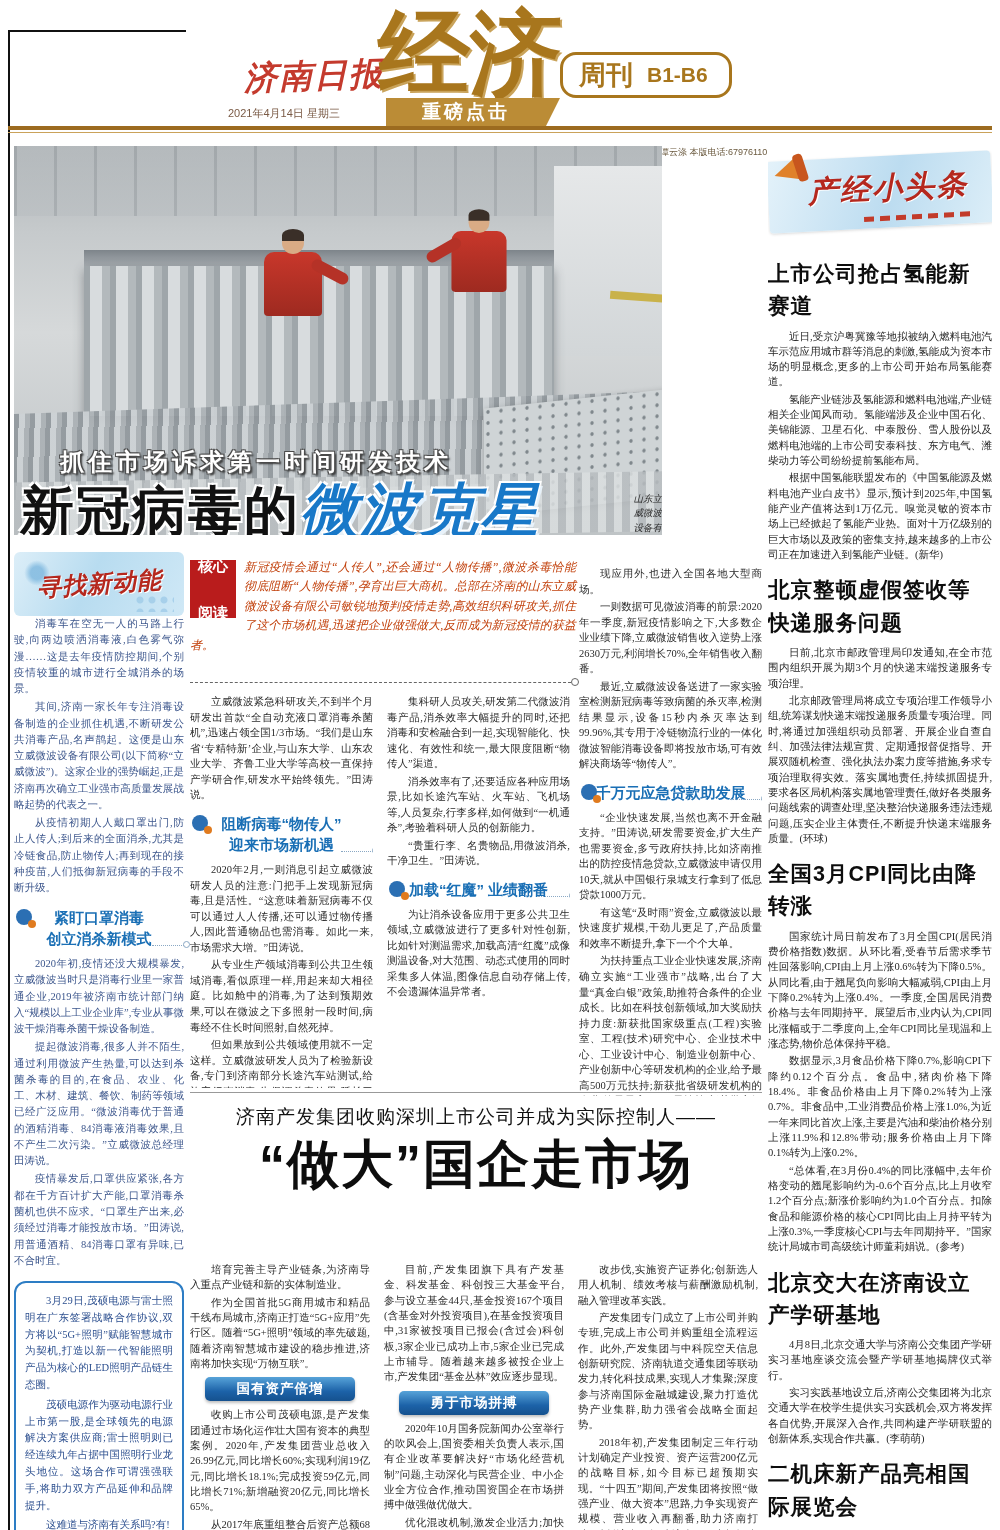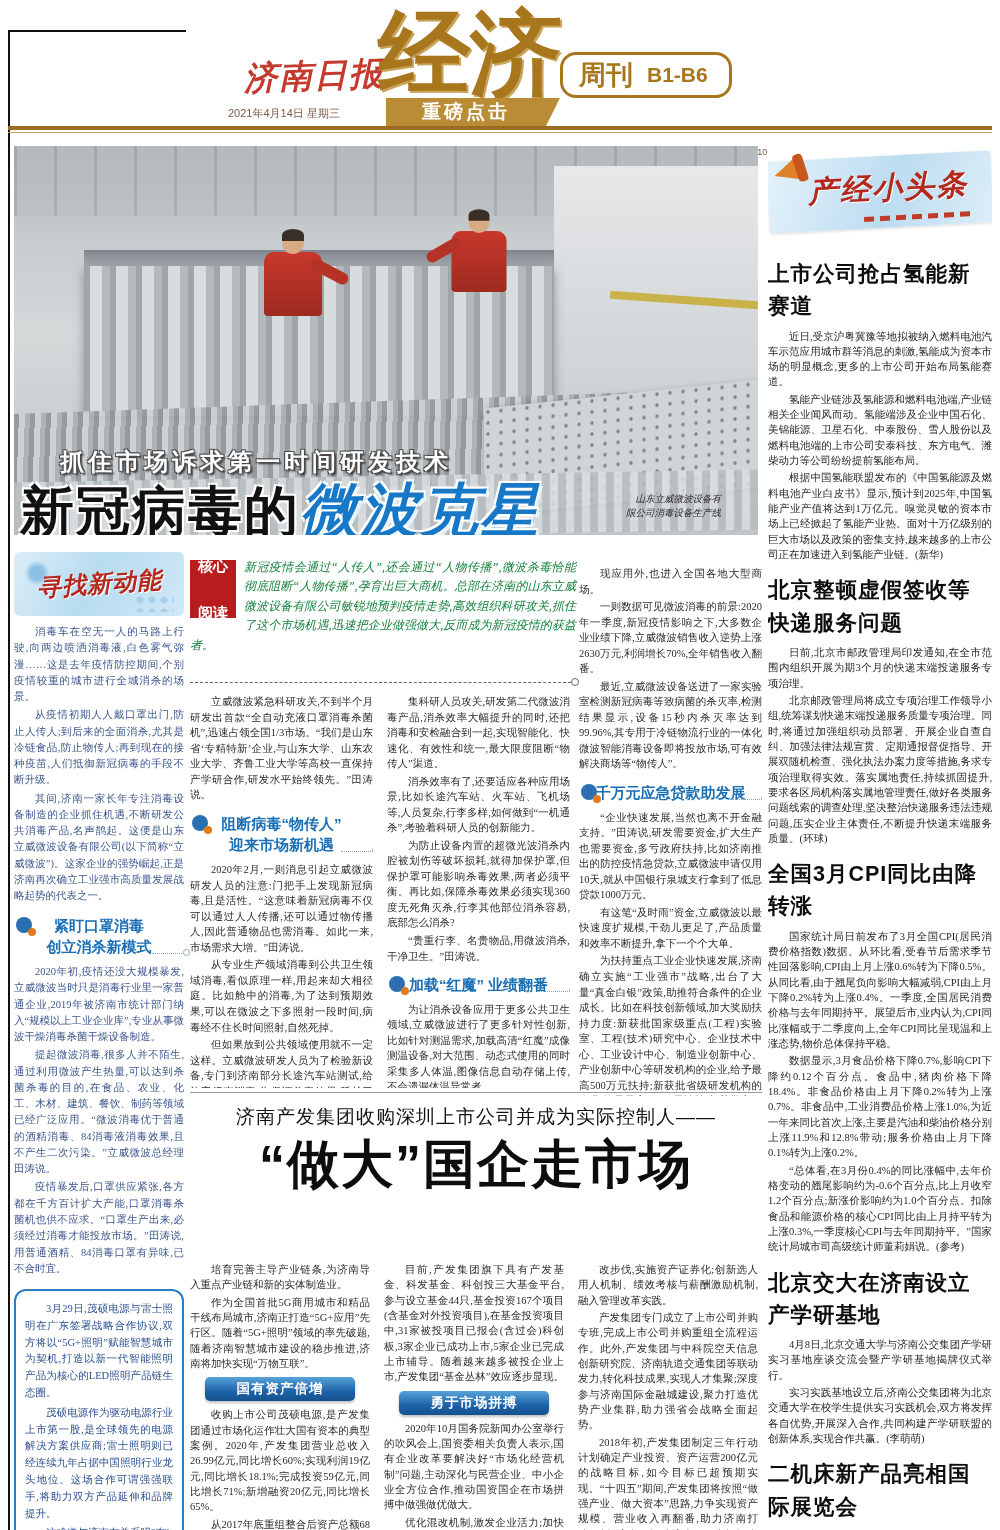--- a/index.html
+++ b/index.html
@@ -23,21 +23,21 @@
   .badge{position:absolute;left:200px;top:76px;width:160px;height:28px;background:#bb8c36;color:#fff;
          font-size:19px;font-weight:700;display:flex;align-items:center;justify-content:center;letter-spacing:3px;
          font-family:"Liberation Sans",sans-serif;}
   .badge::after{content:"";position:absolute;right:-14px;top:0;border-top:28px solid #bb8c36;border-right:14px solid transparent;}
   .credits{position:absolute;left:324px;top:88px;width:480px;font-size:9px;color:#6b5a3f;
            font-family:"Liberation Sans",sans-serif;margin-top:36px;}
   .head-rule{position:absolute;left:8px;top:126px;width:984px;height:4px;background:#9c6b1f;}
   .head-rule2{position:absolute;left:8px;top:132px;width:984px;height:1px;background:#caa25a;}
 
   
-  .photo{position:absolute;left:14px;top:146px;width:744px;height:389px;overflow:hidden;
+  .photo{position:absolute;left:14px;top:146px;width:648px;height:389px;overflow:hidden;
          background:linear-gradient(180deg,#aeb3b6 0%,#c6cacc 22%,#d6d9da 48%,#c9cdcf 75%,#bfc4c6 100%);}
   .ceiling{position:absolute;left:0;top:0;width:100%;height:70px;
            background:repeating-linear-gradient(90deg,#9aa0a4 0 3px,#b9bec1 3px 40px);opacity:.6;}
   .wall-right{position:absolute;left:540px;top:20px;width:204px;height:190px;background:linear-gradient(180deg,#e6e8e9,#d2d6d8);}
   .machine{position:absolute;left:70px;top:120px;width:470px;height:150px;
            background:repeating-linear-gradient(90deg,#9fa6aa 0 6px,#d8dcde 6px 18px,#b3b9bc 18px 26px);
            box-shadow:0 4px 10px rgba(60,65,70,.45);}
   .machine-top{position:absolute;left:70px;top:104px;width:470px;height:18px;background:linear-gradient(180deg,#7d848a,#aab0b4);}
   .tray{position:absolute;left:0px;top:255px;width:744px;height:86px;transform:skewY(-2deg);
         background:repeating-linear-gradient(92deg,#8f969b 0 5px,#cdd2d5 5px 11px,#aab0b4 11px 16px);opacity:.9;}
@@ -72,40 +72,40 @@
   .seek-banner{position:relative;width:170px;height:64px;border-radius:6px;overflow:hidden;
      background:linear-gradient(115deg,#dceef8 0%,#b8dcf0 45%,#cfe8f6 100%);display:flex;align-items:center;justify-content:center;}
   .seek-banner::before{content:"";position:absolute;left:8px;top:6px;width:30px;height:30px;border-radius:50%;
      background:radial-gradient(circle,#7db7de 30%,transparent 60%);opacity:.8;}
   .seek-banner::after{content:"";position:absolute;right:10px;bottom:4px;width:40px;height:18px;
      background:radial-gradient(circle at 6px 6px,#9fcbe8 3px,transparent 4px);background-size:12px 12px;opacity:.8;}
   .seek-text{font-size:24px;font-weight:900;color:#b5281e;transform:rotate(-4deg);letter-spacing:1px;
      font-family:"Liberation Serif",serif;font-style:italic;text-shadow:1px 1px 0 #fff;}
   .kai{font-family:"Liberation Serif",serif;color:#3c568c;}
   .left-intro p,.left-body p,.left-tail p{margin:0 0 2px;font-size:10.5px;line-height:1.55;text-indent:2em;text-align:justify;}
-  .left-intro{margin-top:8px;}
+  .left-intro{}
   .left-body p{color:#3c568c;}
   .sec-head{position:relative;margin:10px 0 6px;text-align:center;font-family:"Liberation Sans",sans-serif;}
   .sec-head .l1,.sec-head .l2{display:block;font-size:15px;font-weight:900;color:#1a6fb5;line-height:1.45;}
   .sec-dot{position:absolute;left:2px;top:2px;width:16px;height:16px;border-radius:50%;background:#2b6fb3;}
   .sec-dot::after{content:"";position:absolute;right:-4px;bottom:-3px;width:8px;height:8px;border-radius:50%;background:#e07b1f;}
   .sec-line{position:absolute;right:-2px;bottom:4px;width:34px;border-bottom:1px dotted #8aa8c4;}
   .sec-line::after{content:"";position:absolute;right:-4px;bottom:-3px;width:5px;height:5px;border:1px solid #8aa8c4;border-radius:50%;background:#fff;}
   .bubble{position:relative;margin-top:12px;border:2px solid #2d7dc4;border-radius:12px;padding:10px 9px 12px;box-sizing:border-box;}
   .bubble p{margin:0 0 3px;font-size:10.5px;line-height:1.6;color:#2c4f8f;text-indent:2em;text-align:justify;}
   .bubble::after{content:"";position:absolute;left:26px;bottom:-14px;width:0;height:0;
      border-left:6px solid transparent;border-right:14px solid transparent;border-top:14px solid #2d7dc4;}
 
   
   .core-box{position:absolute;left:190px;top:558px;width:386px;height:124px;border-bottom:1px dashed #666;}
   .core-box::after{content:"";position:absolute;right:-3px;bottom:-4px;width:6px;height:6px;border:1px solid #666;border-radius:50%;background:#fff;}
   .core-label{float:left;width:46px;height:58px;background:#b91c1c;color:#fff;margin:2px 8px 2px 0;
      display:flex;flex-direction:column;align-items:center;justify-content:center;font-weight:900;font-size:15px;
      line-height:1.3;font-family:Liberation Sans, sans-serif;gap:28px;}
-  .core-text{font-size:12px;line-height:1.62;color:#15803d;font-style:italic;text-align:justify;}
+  .core-text{font-size:12px;line-height:1.62;color:#c2410c;font-style:italic;text-align:justify;}
   .mid-col{position:absolute;width:183px;overflow:hidden;}
   .mid-col p{margin:0 0 2px;font-size:10.5px;line-height:1.48;text-indent:2em;text-align:justify;color:#2b2b2b;}
   .mc1{left:190px;top:694px;height:394px;}
   .mc2{left:387px;top:694px;height:394px;}
   .mc3{left:579px;top:558px;height:530px;margin-top:8px;}
 
   
   .bottom-sep{position:absolute;left:190px;top:1092px;width:572px;height:1px;background:#999;}
   .bottom-kicker{position:absolute;left:190px;top:1104px;width:572px;text-align:center;font-size:19px;font-weight:400;
      color:#111;font-family:"Liberation Sans",sans-serif;letter-spacing:1px;}
@@ -187,22 +187,22 @@
       <div>限公司消毒设备生产线</div>
     </div>
   </div>
 
   <div class="leftcol">
     <div class="seek-banner">
       <span class="seek-text">寻找新动能</span>
     </div>
     <div class="left-intro kai">
         <p>消毒车在空无一人的马路上行驶,向两边喷洒消毒液,白色雾气弥漫……这是去年疫情防控期间,个别疫情较重的城市进行全城消杀的场景。</p>
+        <p>其间,济南一家长年专注消毒设备制造的企业抓住机遇,不断研发公共消毒产品,名声鹊起。这便是山东立威微波设备有限公司(以下简称“立威微波”)。这家企业的强势崛起,正是济南再次确立工业强市高质量发展战略起势的代表之一。</p>
         <p>从疫情初期人人戴口罩出门,防止人传人;到后来的全面消杀,尤其是冷链食品,防止物传人;再到现在的接种疫苗,人们抵御新冠病毒的手段不断升级。</p>
-        <p>其间,济南一家长年专注消毒设备制造的企业抓住机遇,不断研发公共消毒产品,名声鹊起。这便是山东立威微波设备有限公司(以下简称“立威微波”)。这家企业的强势崛起,正是济南再次确立工业强市高质量发展战略起势的代表之一。</p>
       </div>
     <div class="sec-head">
       <span class="sec-dot"></span>
       <span class="l1">紧盯口罩消毒</span>
       <span class="l2">创立消杀新模式</span>
       <span class="sec-line"></span>
     </div>
     <div class="left-body">
         <p>2020年初,疫情还没大规模暴发,立威微波当时只是消毒行业里一家普通企业,2019年被济南市统计部门纳入“规模以上工业企业库”,专业从事微波干燥消毒杀菌干燥设备制造。</p>
         <p>提起微波消毒,很多人并不陌生,通过利用微波产生热量,可以达到杀菌杀毒的目的,在食品、农业、化工、木材、建筑、餐饮、制药等领域已经广泛应用。“微波消毒优于普通的酒精消毒、84消毒液消毒效果,且不产生二次污染。”立威微波总经理田涛说。</p>
@@ -239,21 +239,20 @@
         <p>从专业生产领域消毒到公共卫生领域消毒,看似原理一样,用起来却大相径庭。比如舱中的消毒,为了达到预期效果,可以在微波之下多照射一段时间,病毒经不住长时间照射,自然死掉。</p>
         <p>但如果放到公共领域使用就不一定这样。立威微波研发人员为了检验新设备,专门到济南部分长途汽车站测试,给旅客行李消毒;为保证杀毒效果,延长了杀毒时间,结果导致效率降低,乘客一度积压。</p>
       </div>
 
   </div>
 
   <div class="mid-col mc2">
     <div>
         <p>集科研人员攻关,研发第二代微波消毒产品,消杀效率大幅提升的同时,还把消毒和安检融合到一起,实现智能化、快速化、有效性和统一,最大限度阻断“物传人”渠道。</p>
         <p>消杀效率有了,还要适应各种应用场景,比如长途汽车站、火车站、飞机场等,人员复杂,行李多样,如何做到“一机通杀”,考验着科研人员的创新能力。</p>
-        <p>为防止设备内置的超微光波消杀内腔被划伤等破坏损耗,就得加保护罩,但保护罩可能影响杀毒效果,两者必须平衡。再比如,保障杀毒效果必须实现360度无死角灭杀,行李其他部位消杀容易,底部怎么消杀?</p>
         <p>“贵重行李、名贵物品,用微波消杀,干净卫生。”田涛说。</p>
       </div>
     <div class="sec-head">
       <span class="sec-dot"></span>
       <span class="l1">加载“红魔”  业绩翻番</span>
       <span class="sec-line"></span>
     </div>
     <div>
         <p>为让消杀设备应用于更多公共卫生领域,立威微波进行了更多针对性创新,比如针对测温需求,加载高清“红魔”成像测温设备,对大范围、动态式使用的同时采集多人体温,图像信息自动存储上传,不会遗漏体温异常者。</p>
       </div>

